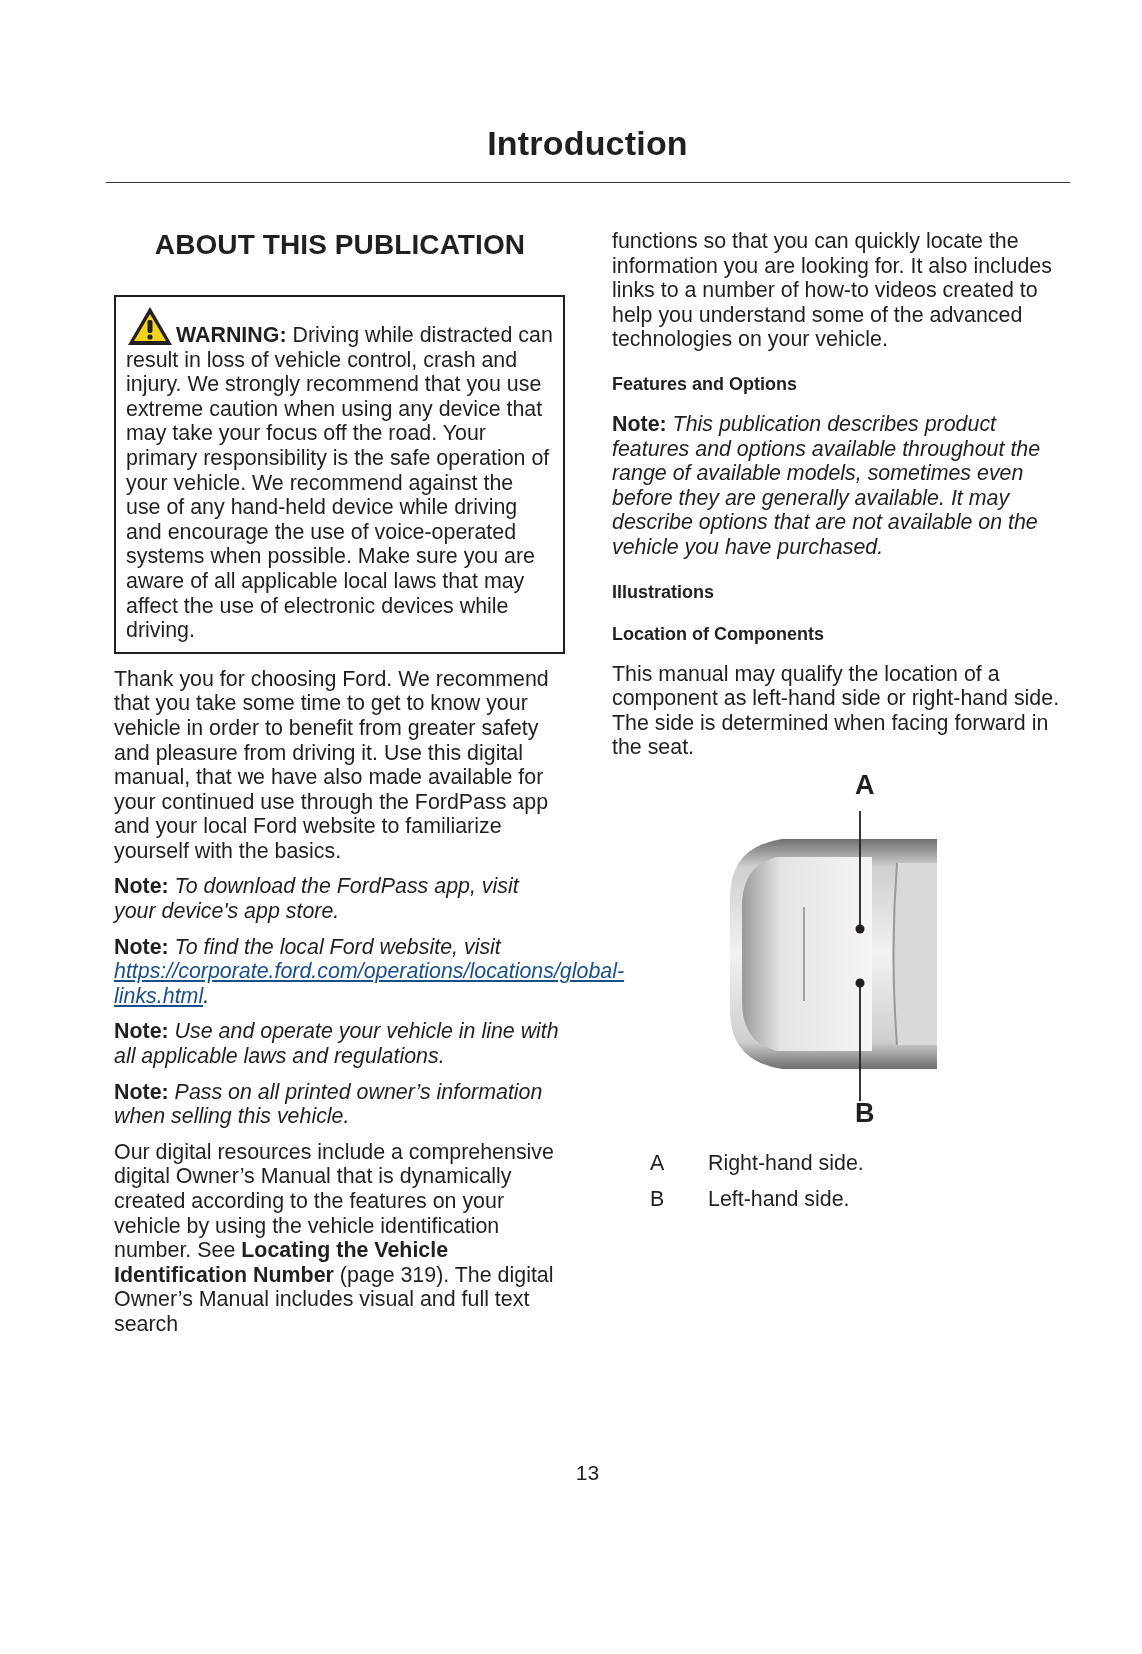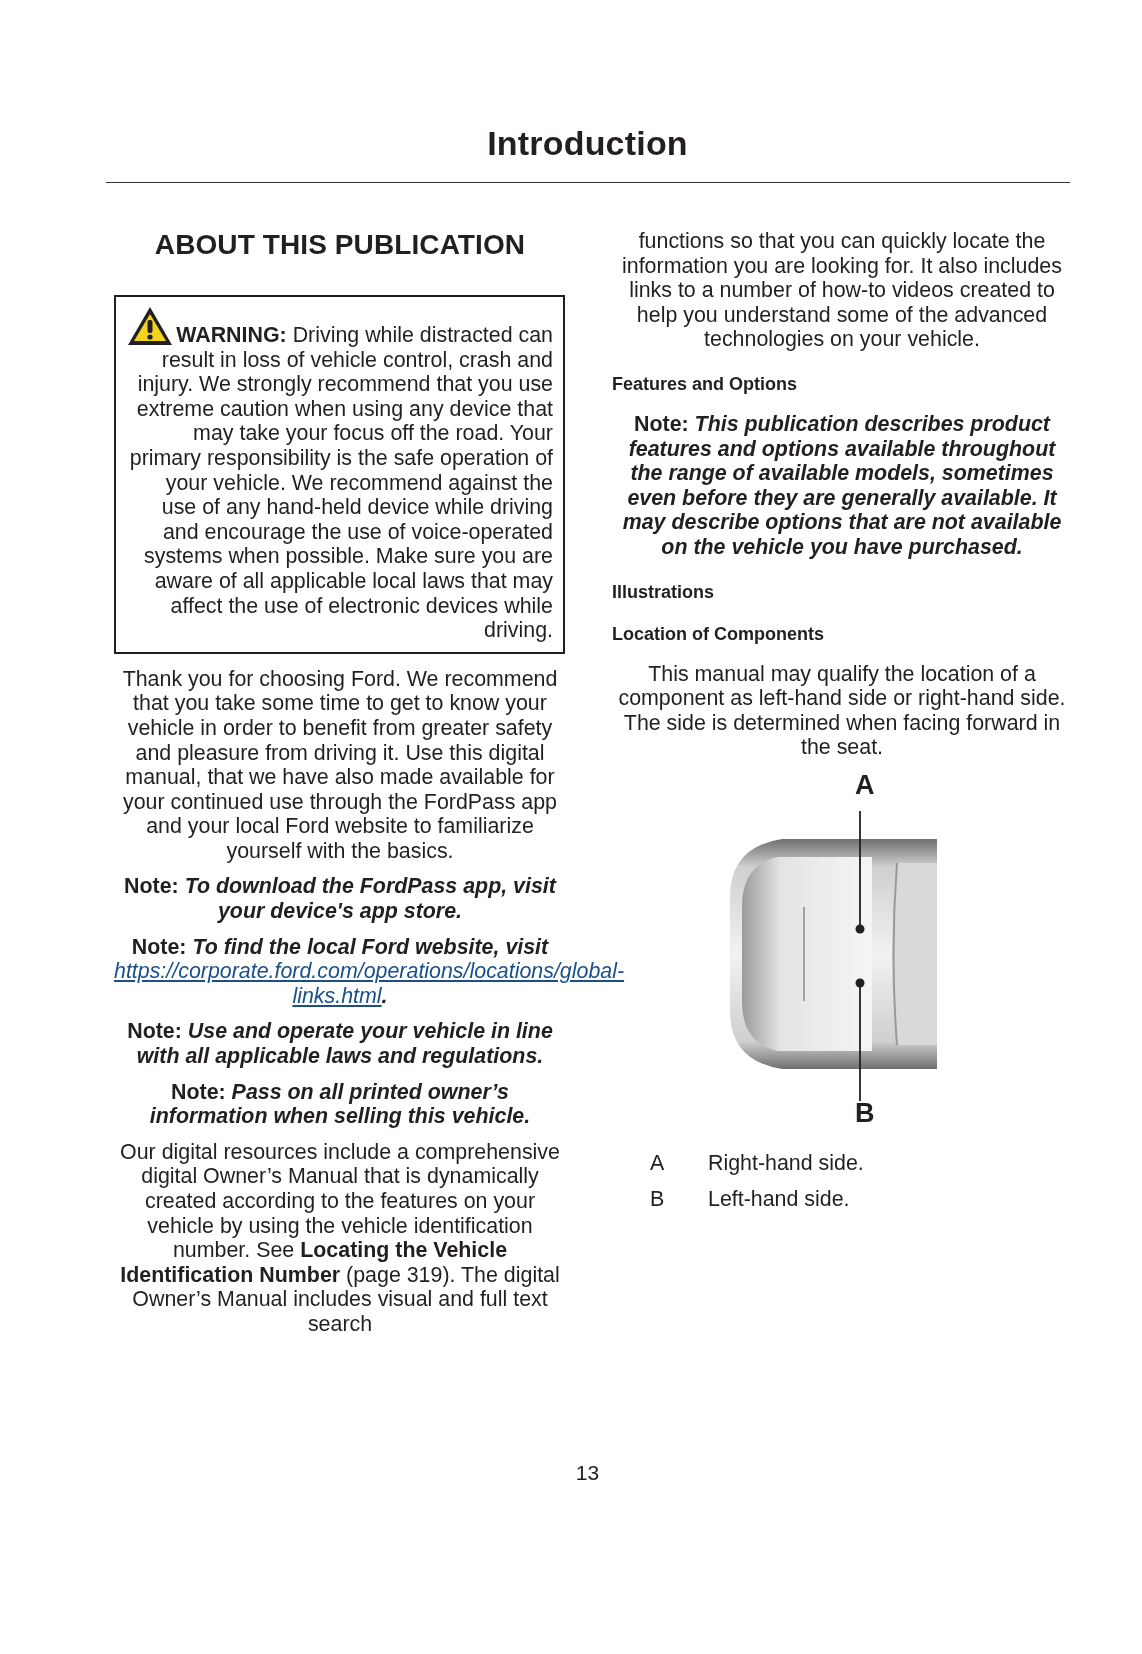--- a/index.html
+++ b/index.html
@@ -18,29 +18,29 @@
     border-top: 1.5px solid #333;
   }
   .col { position: absolute; font-size: 21.4px; line-height: 24.6px; }
   .col-left { left: 114px; top: 228px; width: 452px; }
   .col-right { left: 612px; top: 229px; width: 460px; }
   .h1 {
     font-weight: 900; font-size: 28px; line-height: 34px; letter-spacing: 0.1px;
     margin: 0 0 33px 0; text-transform: uppercase; text-align: center;
   }
   .h2 { font-weight: 700; font-size: 18px; line-height: 28px; margin: 0 0 14px 0; }
-  p { margin: 0 0 11px 0; text-align: center; }
+  p { margin: 0 0 11px 0; }
   .warn-box {
     border: 2.5px solid #231f20; padding: 8px 10px 9px 10px;
-    margin: 0 0 13px 0; width: 427px; text-align: right;
+    margin: 0 0 13px 0; width: 427px;
   }
   .warn-head { display: inline; font-weight: 900; }
   .warn-icon { display: inline-block; width: 48px; height: 42px; vertical-align: -5px; margin-right: 2px; }
   .note-label { font-weight: 700; font-style: normal; }
-  .note-body { font-style: italic; font-weight: bold; }
+  .note-body { font-style: italic; }
   .link { color: #1a4f8a; text-decoration: underline; font-style: italic; }
   .bold { font-weight: 700; }
   .figure { position: relative; width: 460px; height: 370px; margin: 10px 0 0 0; }
   .fig-label { position: absolute; font-weight: 700; font-size: 27px; }
   .legend-row { display: flex; font-size: 21.4px; line-height: 24.6px; margin: 0 0 11px 0; }
   .legend-key { width: 58px; padding-left: 38px; }
   .page-number {
     position: absolute; left: 0; width: 1175px; top: 1461px;
     text-align: center; font-size: 21px;
   }

